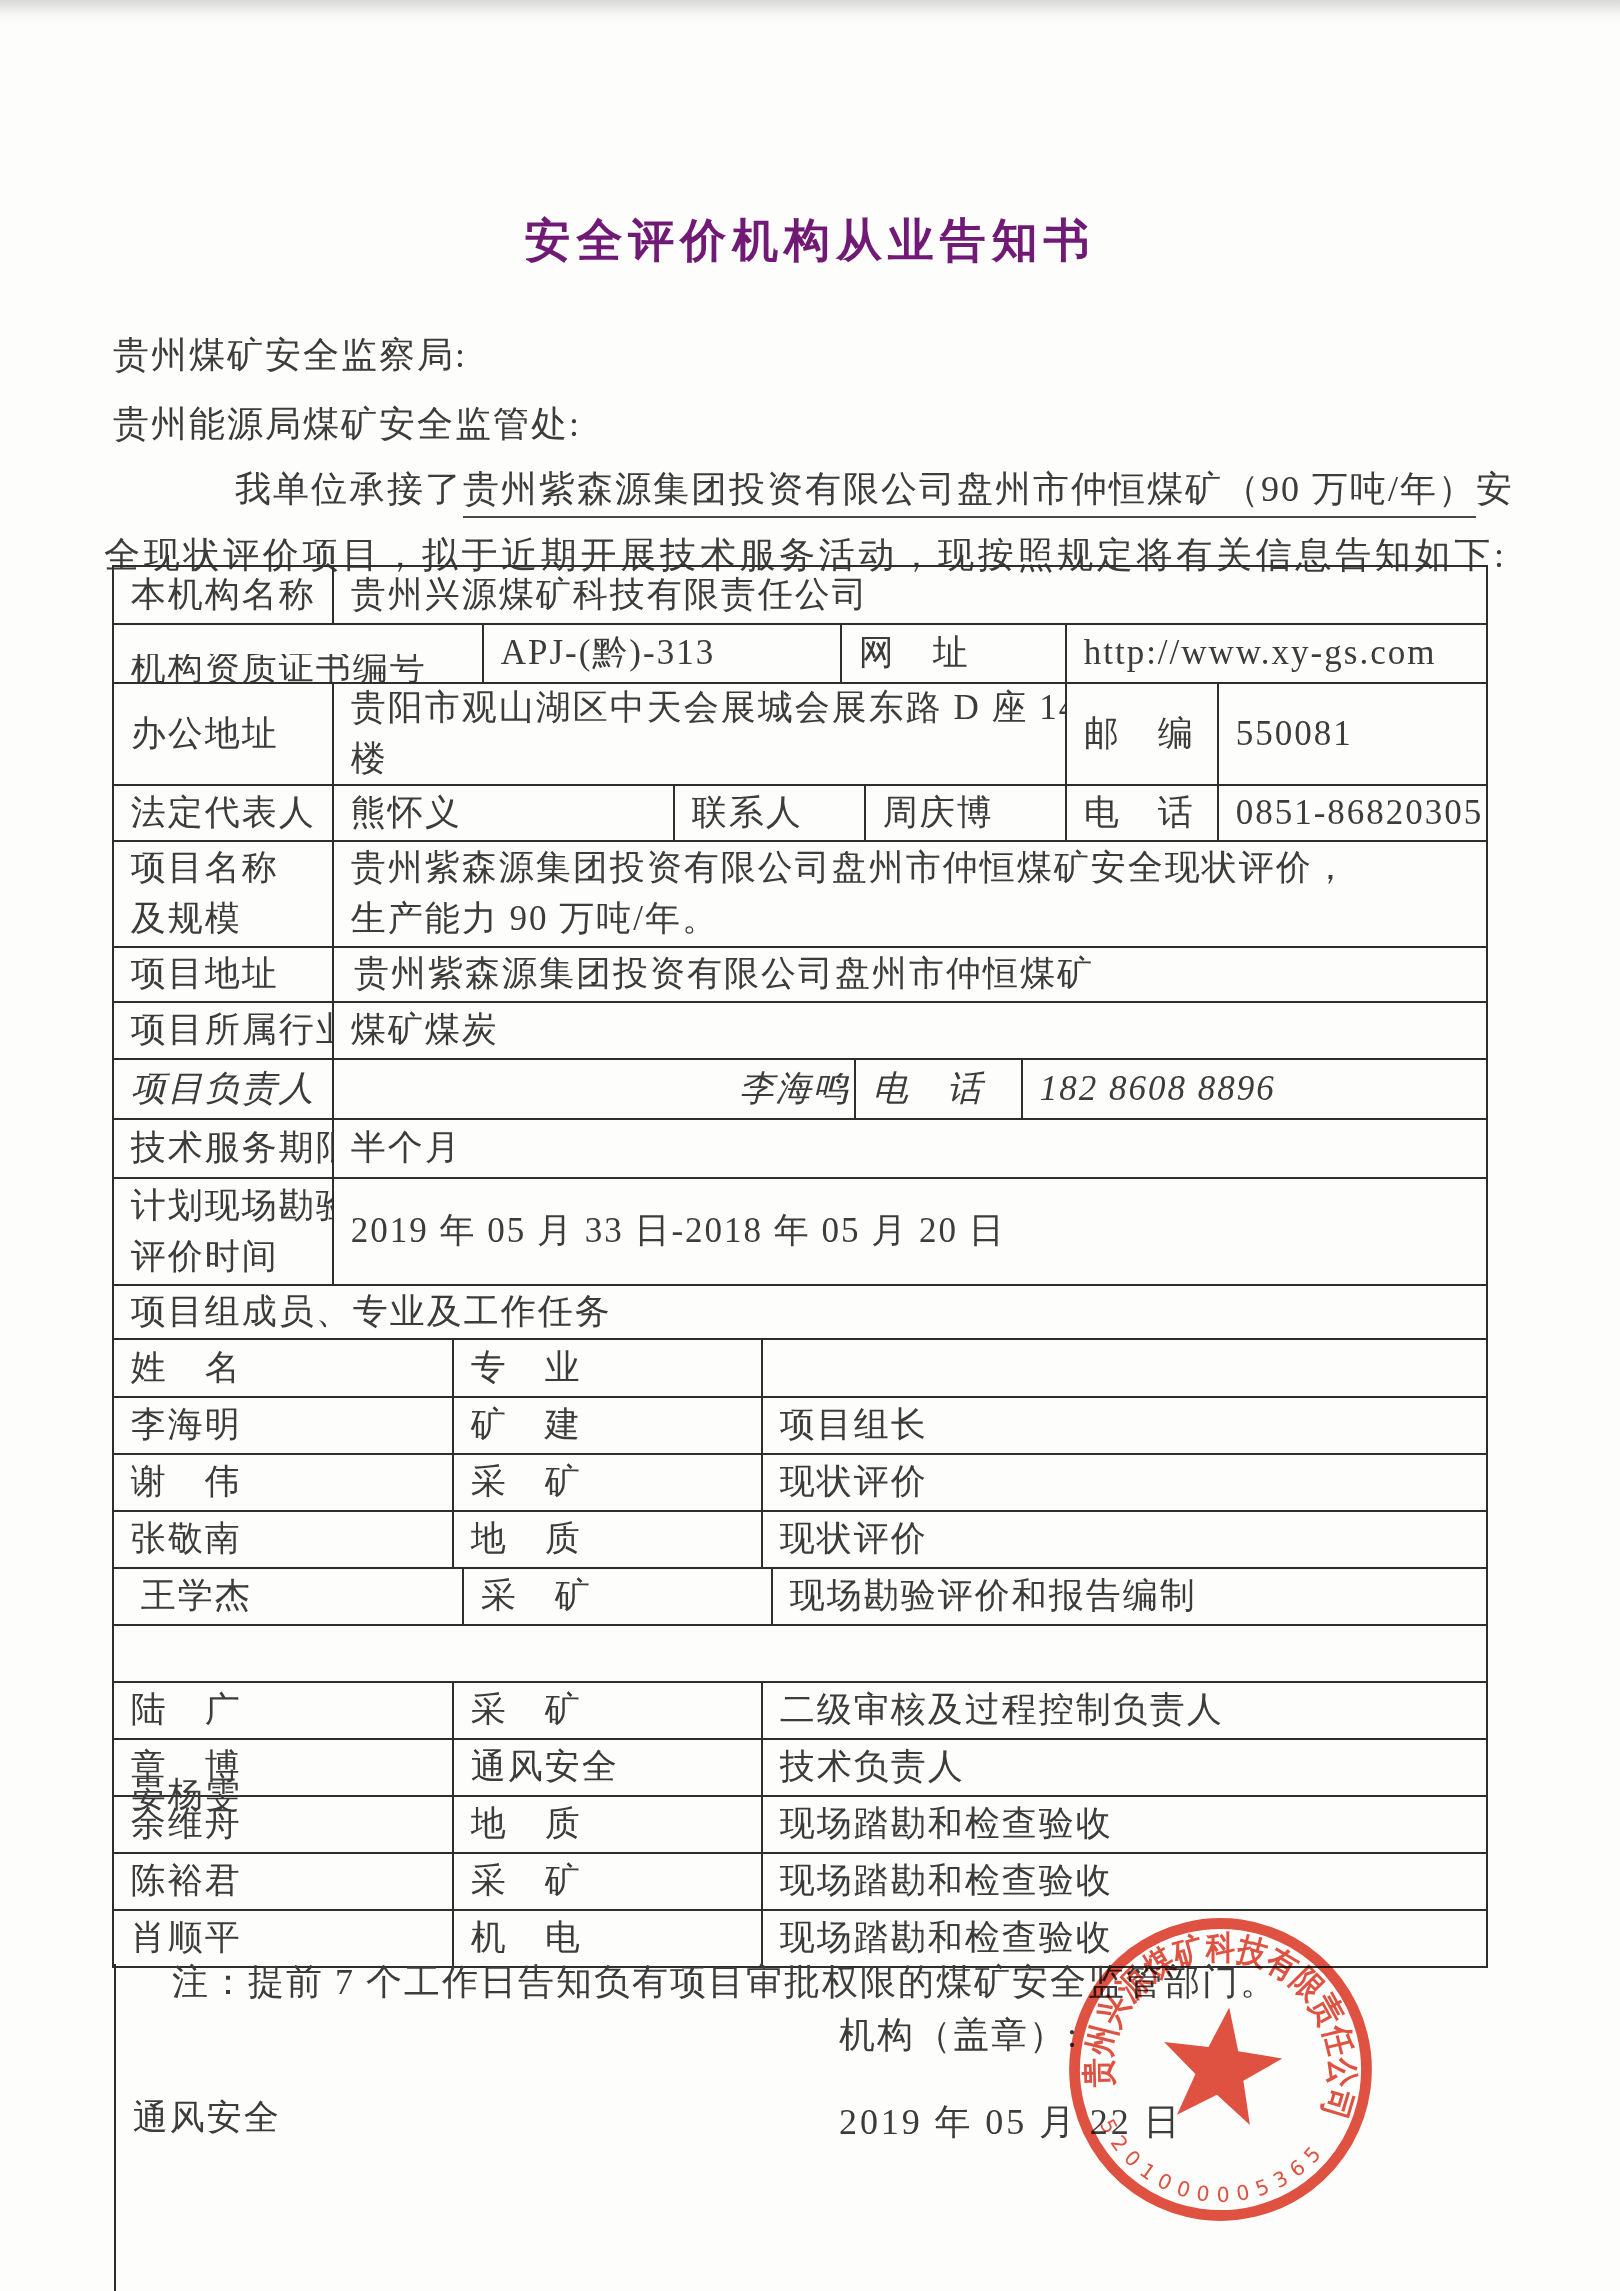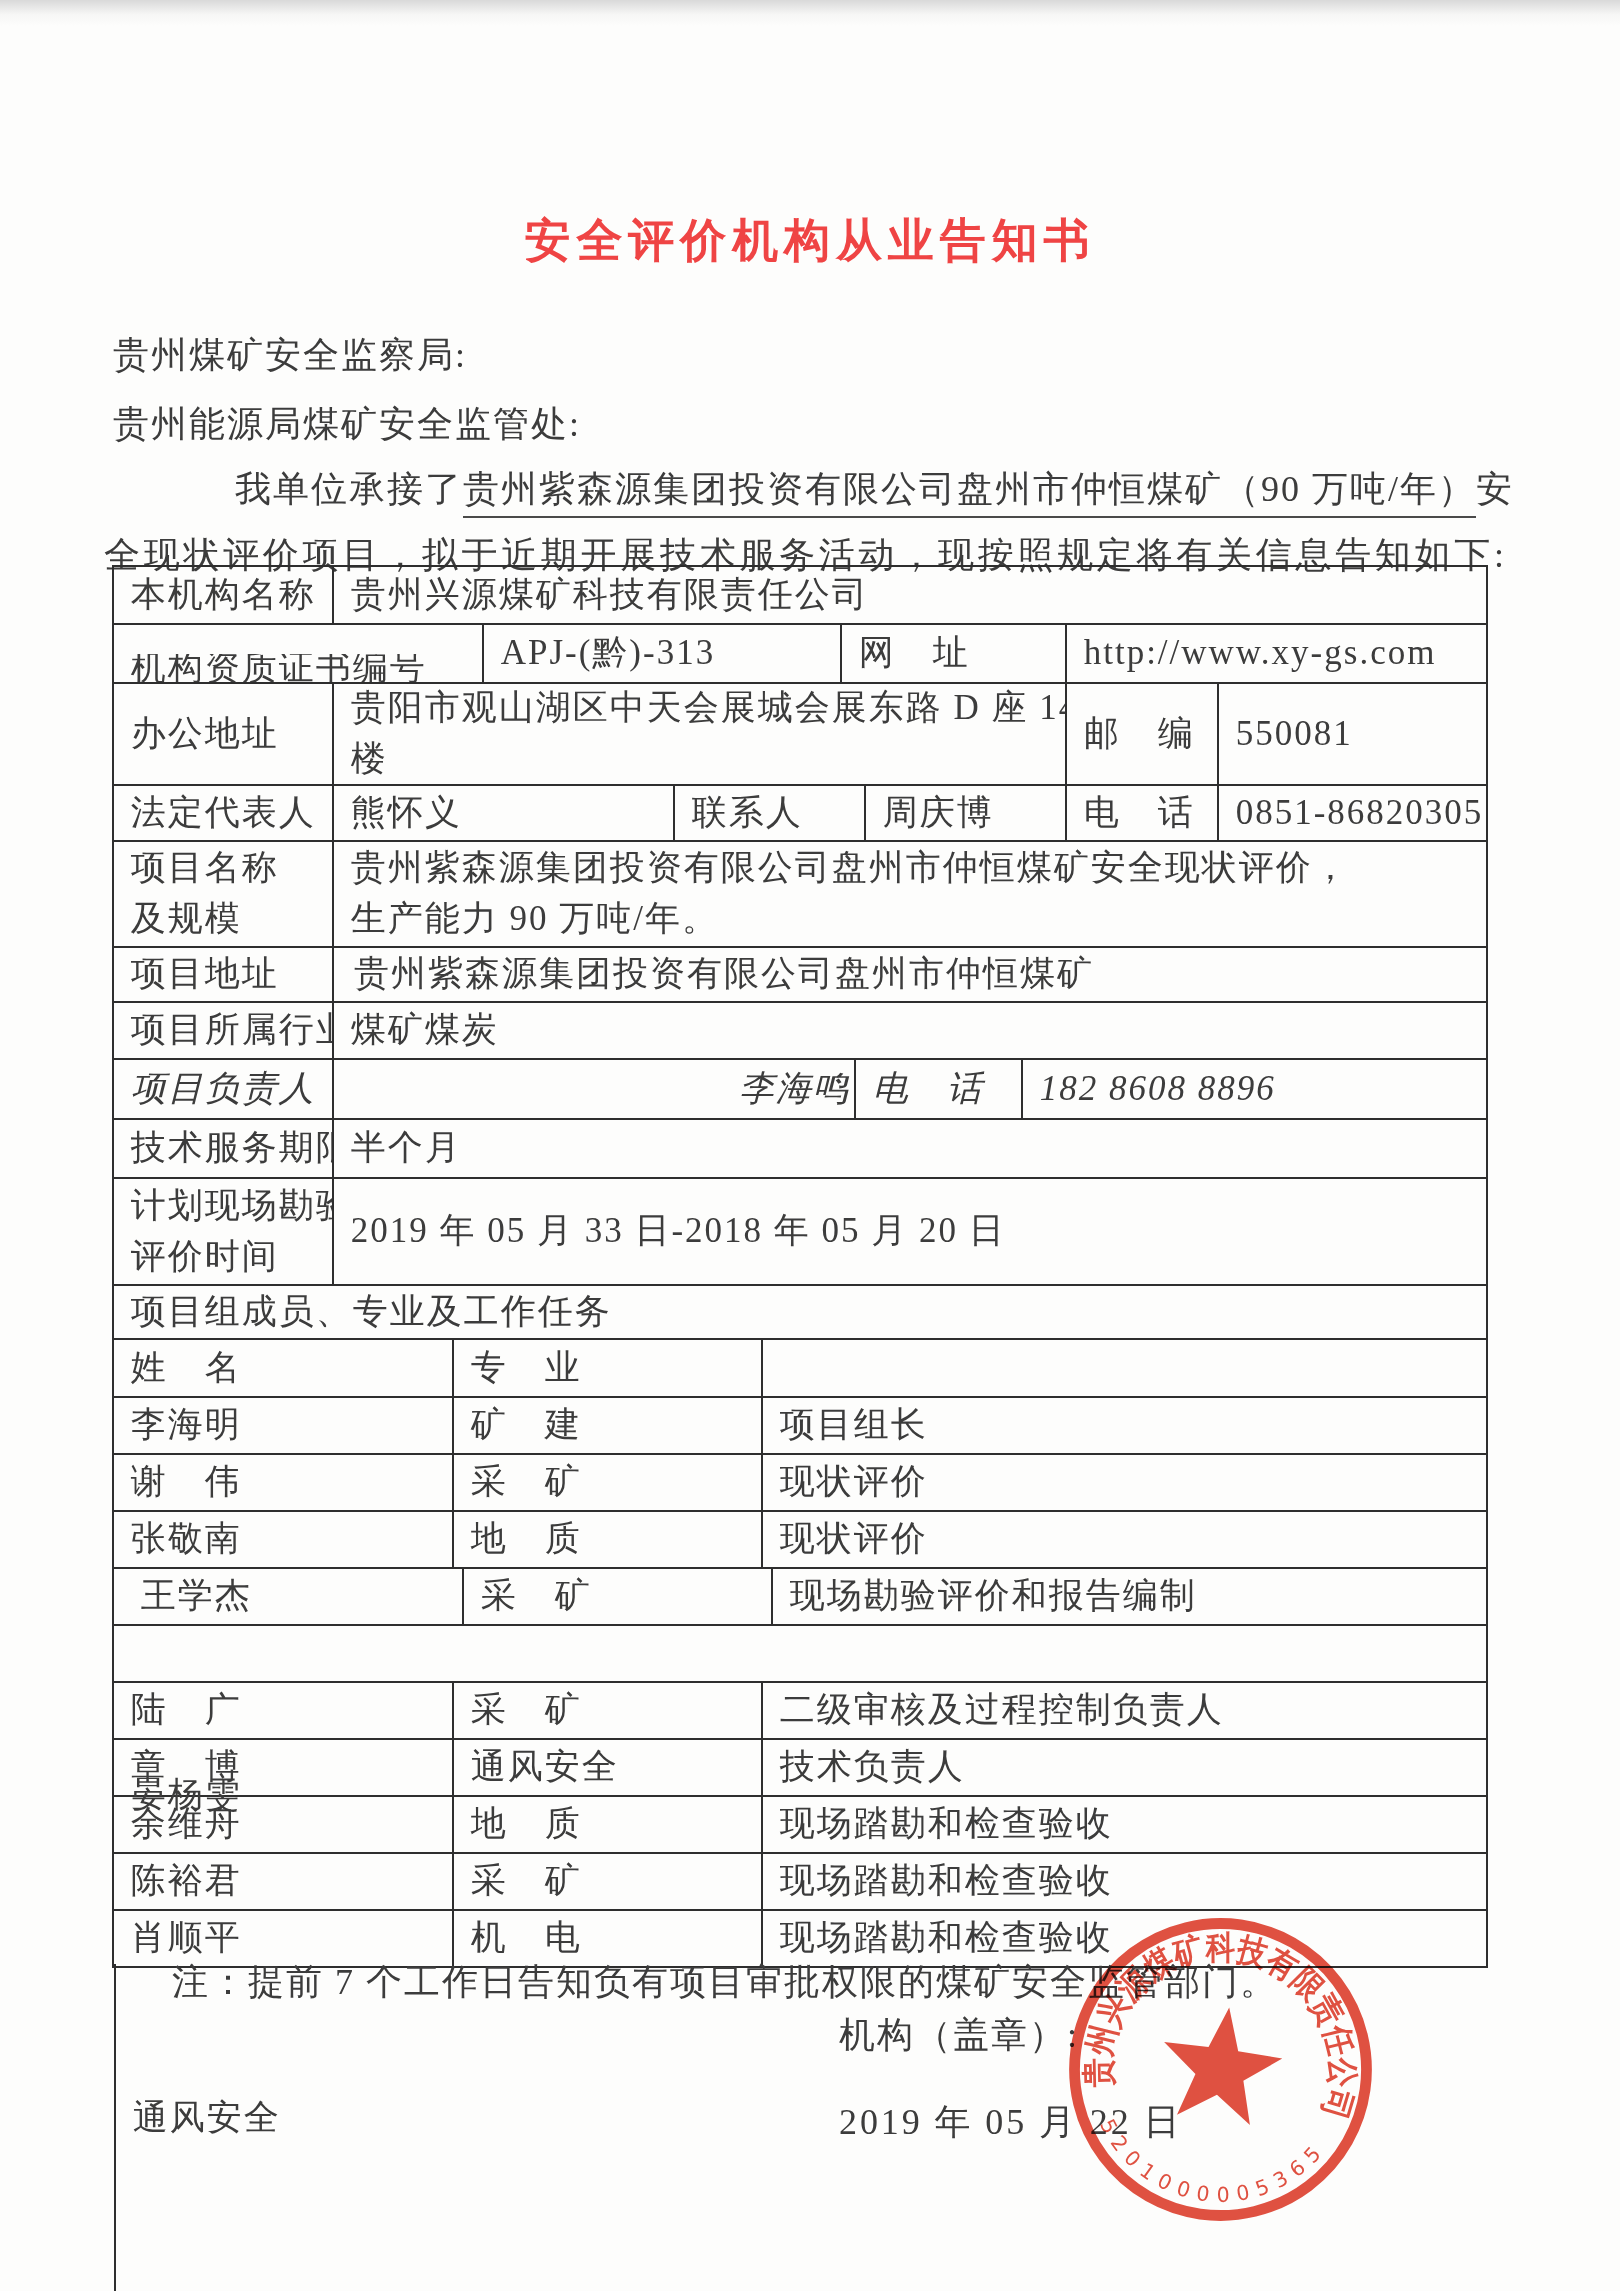--- a/index.html
+++ b/index.html
@@ -5,21 +5,21 @@
   html,body{margin:0;padding:0;background:#9a9a9a;}
   .page{
     position:relative;width:1620px;height:2292px;background:#fdfdfc;
     font-family:"Liberation Serif","DejaVu Serif",serif;color:#3a3a3a;
     overflow:hidden;margin:0 auto;
   }
   .scan-edge{position:absolute;left:0;top:0;width:100%;height:25.5px;
     background:linear-gradient(#d9d9d9, #f6f6f5 55%, rgba(255,255,255,0));}
   .doc-title{
     position:absolute;top:210px;left:0;width:100%;text-align:center;
-    font-size:46px;font-weight:700;letter-spacing:5.9px;color:#ef4444;
+    font-size:46px;font-weight:700;letter-spacing:5.9px;color:#701a75;
   }
   .recipient{position:absolute;left:113px;font-size:36px;letter-spacing:2px;color:#3c3c3c;}
   .recipient.r1{top:331px;}
   .recipient.r2{top:400px;}
   .para-line{
     position:absolute;left:104px;width:1402px;font-size:36px;letter-spacing:2px;
     color:#3c3c3c;text-align:justify;text-align-last:justify;white-space:nowrap;
   }
   .para-line.l1{top:465px;text-indent:131px;}
   .para-line.l2{top:531px;}

